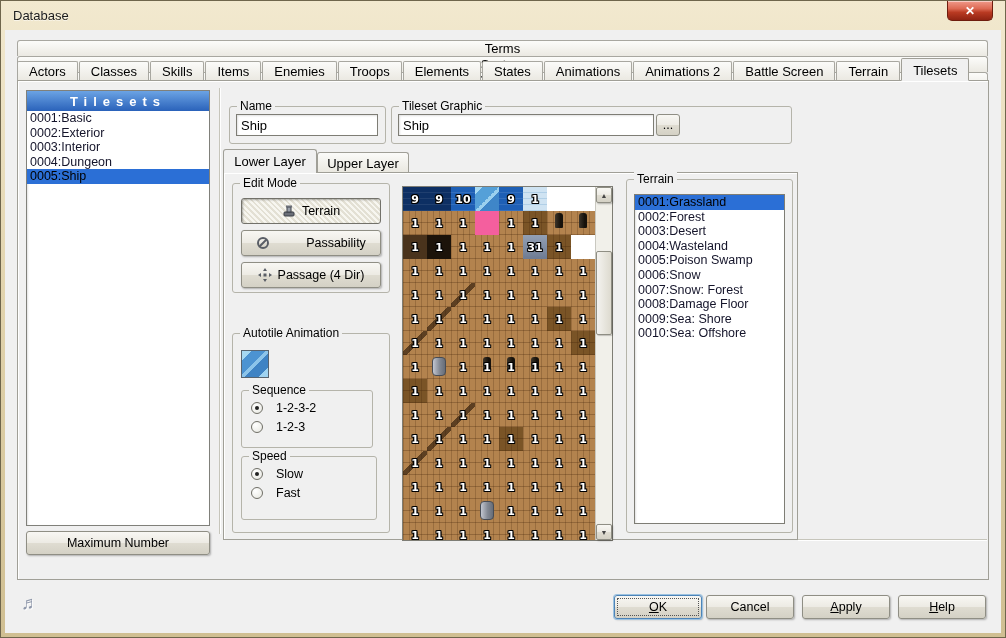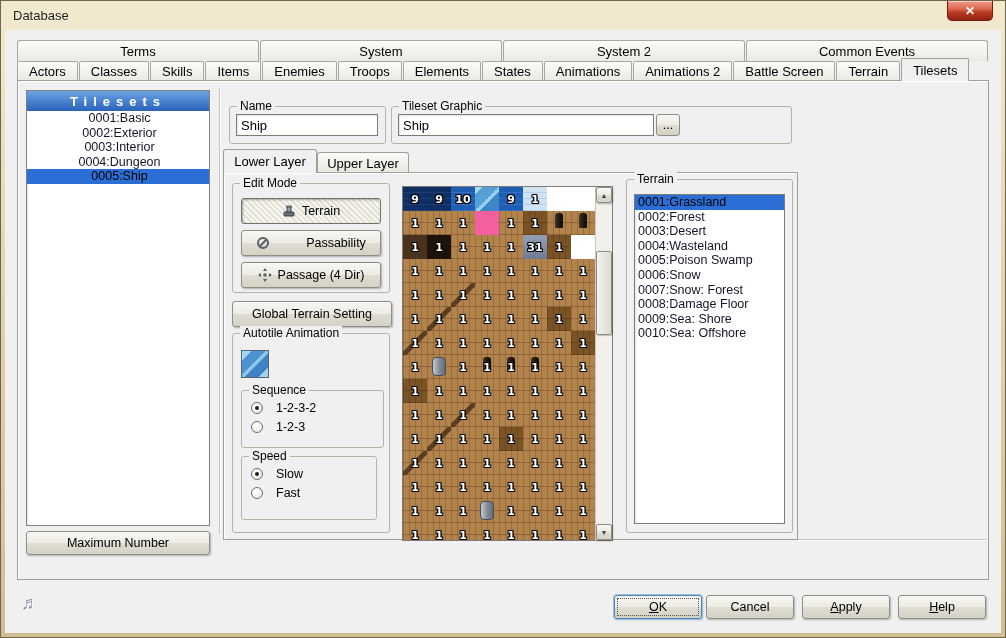--- a/index.html
+++ b/index.html
@@ -13,21 +13,21 @@
     color:#1b1b1b; font-size:13px; text-shadow:0 1px 0 rgba(255,255,255,.55); }
   .close-btn { position:absolute; top:0; right:12px; width:46px; height:20px;
     background:linear-gradient(#f09a8a,#dd6a54 40%,#b93a22 60%,#8f2312);
     border:1px solid #6e1d0e; border-top:none; border-radius:0 0 5px 5px;
     color:#fff; font-size:12px; font-weight:bold; display:flex; align-items:center; justify-content:center;
     box-shadow:inset 0 1px 0 rgba(255,255,255,.5); }
 
   .client { position:absolute; left:4px; top:29px; right:4px; bottom:4px; background:#f0f0f0; }
 
   
-  .tabs-row1 { position:absolute; left:12px; top:10px; width:972px; height:21px; display:flex; }
+  .tabs-row1 { position:absolute; left:12px; top:10px; width:972px; height:21px; display:flex;flex-direction:column; }
   .tab1 { flex:1; display:flex; align-items:center; justify-content:center; font-size:13px;
     background:linear-gradient(#fcfcfa,#ebe9e2); border:1px solid #a8a7a0; border-bottom:none;
     border-radius:3px 3px 0 0; margin-right:1px; }
   .tabs-row2 { position:absolute; left:12px; top:31px; width:972px; height:19px; display:flex; align-items:flex-end; }
   .tab2 { display:flex; align-items:center; justify-content:center; font-size:13px; height:19px; padding:0 11px;
     background:linear-gradient(#fbfbf9,#ebe9e2); border:1px solid #a8a7a0; border-bottom:none;
     border-radius:2px 2px 0 0; margin-right:1px; }
   .tab2.active { background:#f0f0f0; height:23px; margin-bottom:-1px; padding-top:1px;
     border:1px solid #a09f97; border-bottom:1px solid #f0f0f0; position:relative; z-index:3; }
 
@@ -37,21 +37,21 @@
   .vline { position:absolute; left:214px; top:58px; width:2px; height:446px;
     background:linear-gradient(90deg,#c6c5bb 50%,#ffffff 50%); z-index:2; }
   .hline { position:absolute; left:793px; top:509px; width:189px; height:2px;
     background:linear-gradient(#c6c5bb 50%,#ffffff 50%); z-index:2; }
 
   
   .left-box { position:absolute; left:21px; top:60px; width:184px; height:436px;
     border:1px solid #80807a; background:#fff; z-index:2; box-shadow:inset 1px 1px 2px rgba(0,0,0,.12); }
   .left-header { height:20px; background:linear-gradient(#6ba3e4,#2a62ba); color:#fff; font-weight:bold;
     font-size:13px; letter-spacing:6px; display:flex; align-items:center; justify-content:center; }
-  .list { background:#fff; overflow:hidden;text-align:center; }
+  .list { background:#fff; overflow:hidden; }
   .list-item { height:14.6px; line-height:14.6px; padding-left:3px; font-size:12.5px; color:#14142a; white-space:nowrap; }
   .list-item.selected { background:#2b6fd6; color:#000000; }
 
   .btn { display:flex; align-items:center; justify-content:center;
     background:linear-gradient(#f8f7f3,#edebe4 48%,#dfdcd1 52%,#d4d1c5);
     border:1px solid #8f8e84; border-radius:3px; box-shadow:1px 1px 2px rgba(0,0,0,.28);
     font-size:12.5px; cursor:default; }
   .btn.pressed { background:repeating-linear-gradient(45deg,#f7f6f0 0 2px,#e3e0d4 2px 4px);
     border-color:#72716a; box-shadow:inset 1px 1px 2px rgba(0,0,0,.3); }
   .btn.default-btn { border:1px solid #4d84b8; box-shadow:0 0 0 1px #9cc2e0, 1px 1px 2px rgba(0,0,0,.25); }
@@ -222,27 +222,26 @@
             <path d="M7 0 L9 3 L5 3 Z" fill="#5a5e66"></path>
             <path d="M7 14 L9 11 L5 11 Z" fill="#5a5e66"></path>
             <path d="M0 7 L3 5 L3 9 Z" fill="#5a5e66"></path>
             <path d="M14 7 L11 5 L11 9 Z" fill="#5a5e66"></path>
             <rect x="5.5" y="5.5" width="3" height="3" fill="#5a5e66"></rect>
           </svg>
           <span>Passage (4 Dir)</span>
         </div>
       </div>
 
-      <div class="btn" style="position:absolute; left:8px; top:128px; width:160px; height:26px;">Global Terrain Setting</div>
 
       <div class="group" style="left:8px; top:160px; width:158px; height:200px;">
         <span class="glabel">Autotile Animation</span>
         <div class="water-preview"></div>
 
-        <div class="subgroup" style="left:8px; top:56px; width:143px; height:58px;">
+        <div class="subgroup" style="left:8px; top:56px; width:132px; height:58px;">
           <span class="glabel">Sequence</span>
           <div></div>
         <div class="radio-row" style="top: 10px;">
               <span class="radio checked"></span>
               <span>1-2-3-2</span>
             </div>
             <div class="radio-row" style="top: 29px;">
               <span class="radio"></span>
               <span>1-2-3</span>
             </div>

